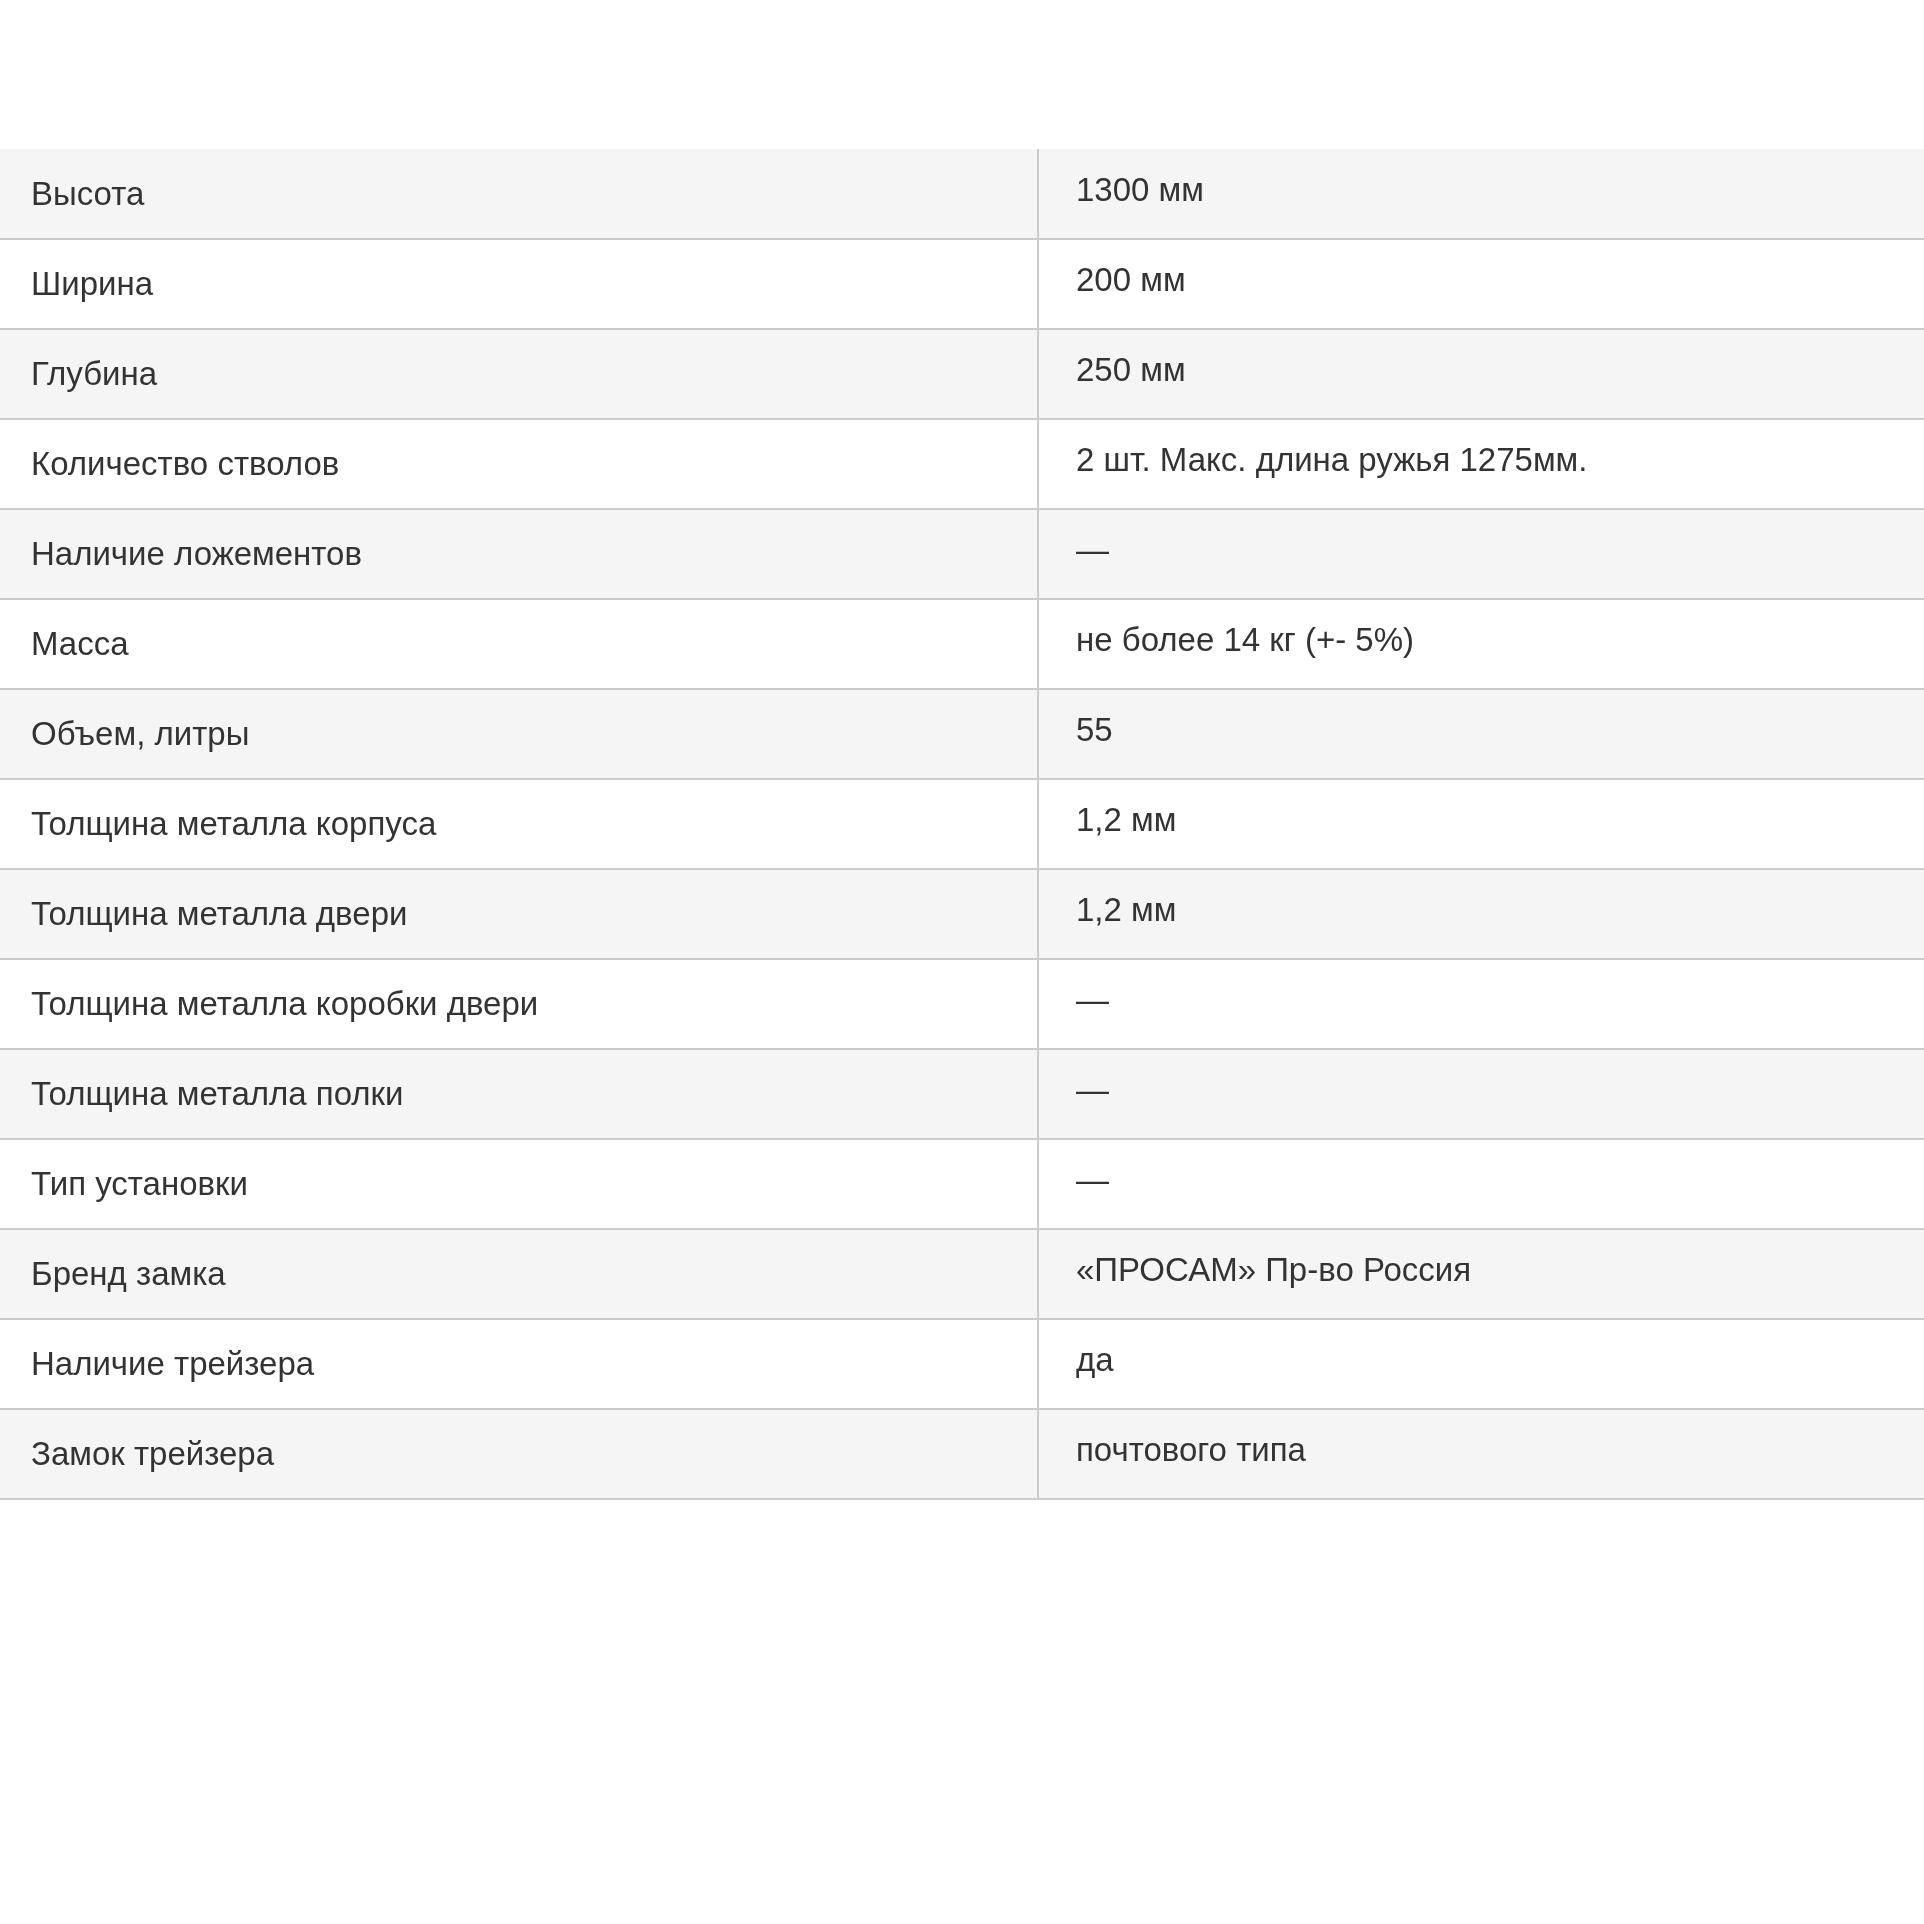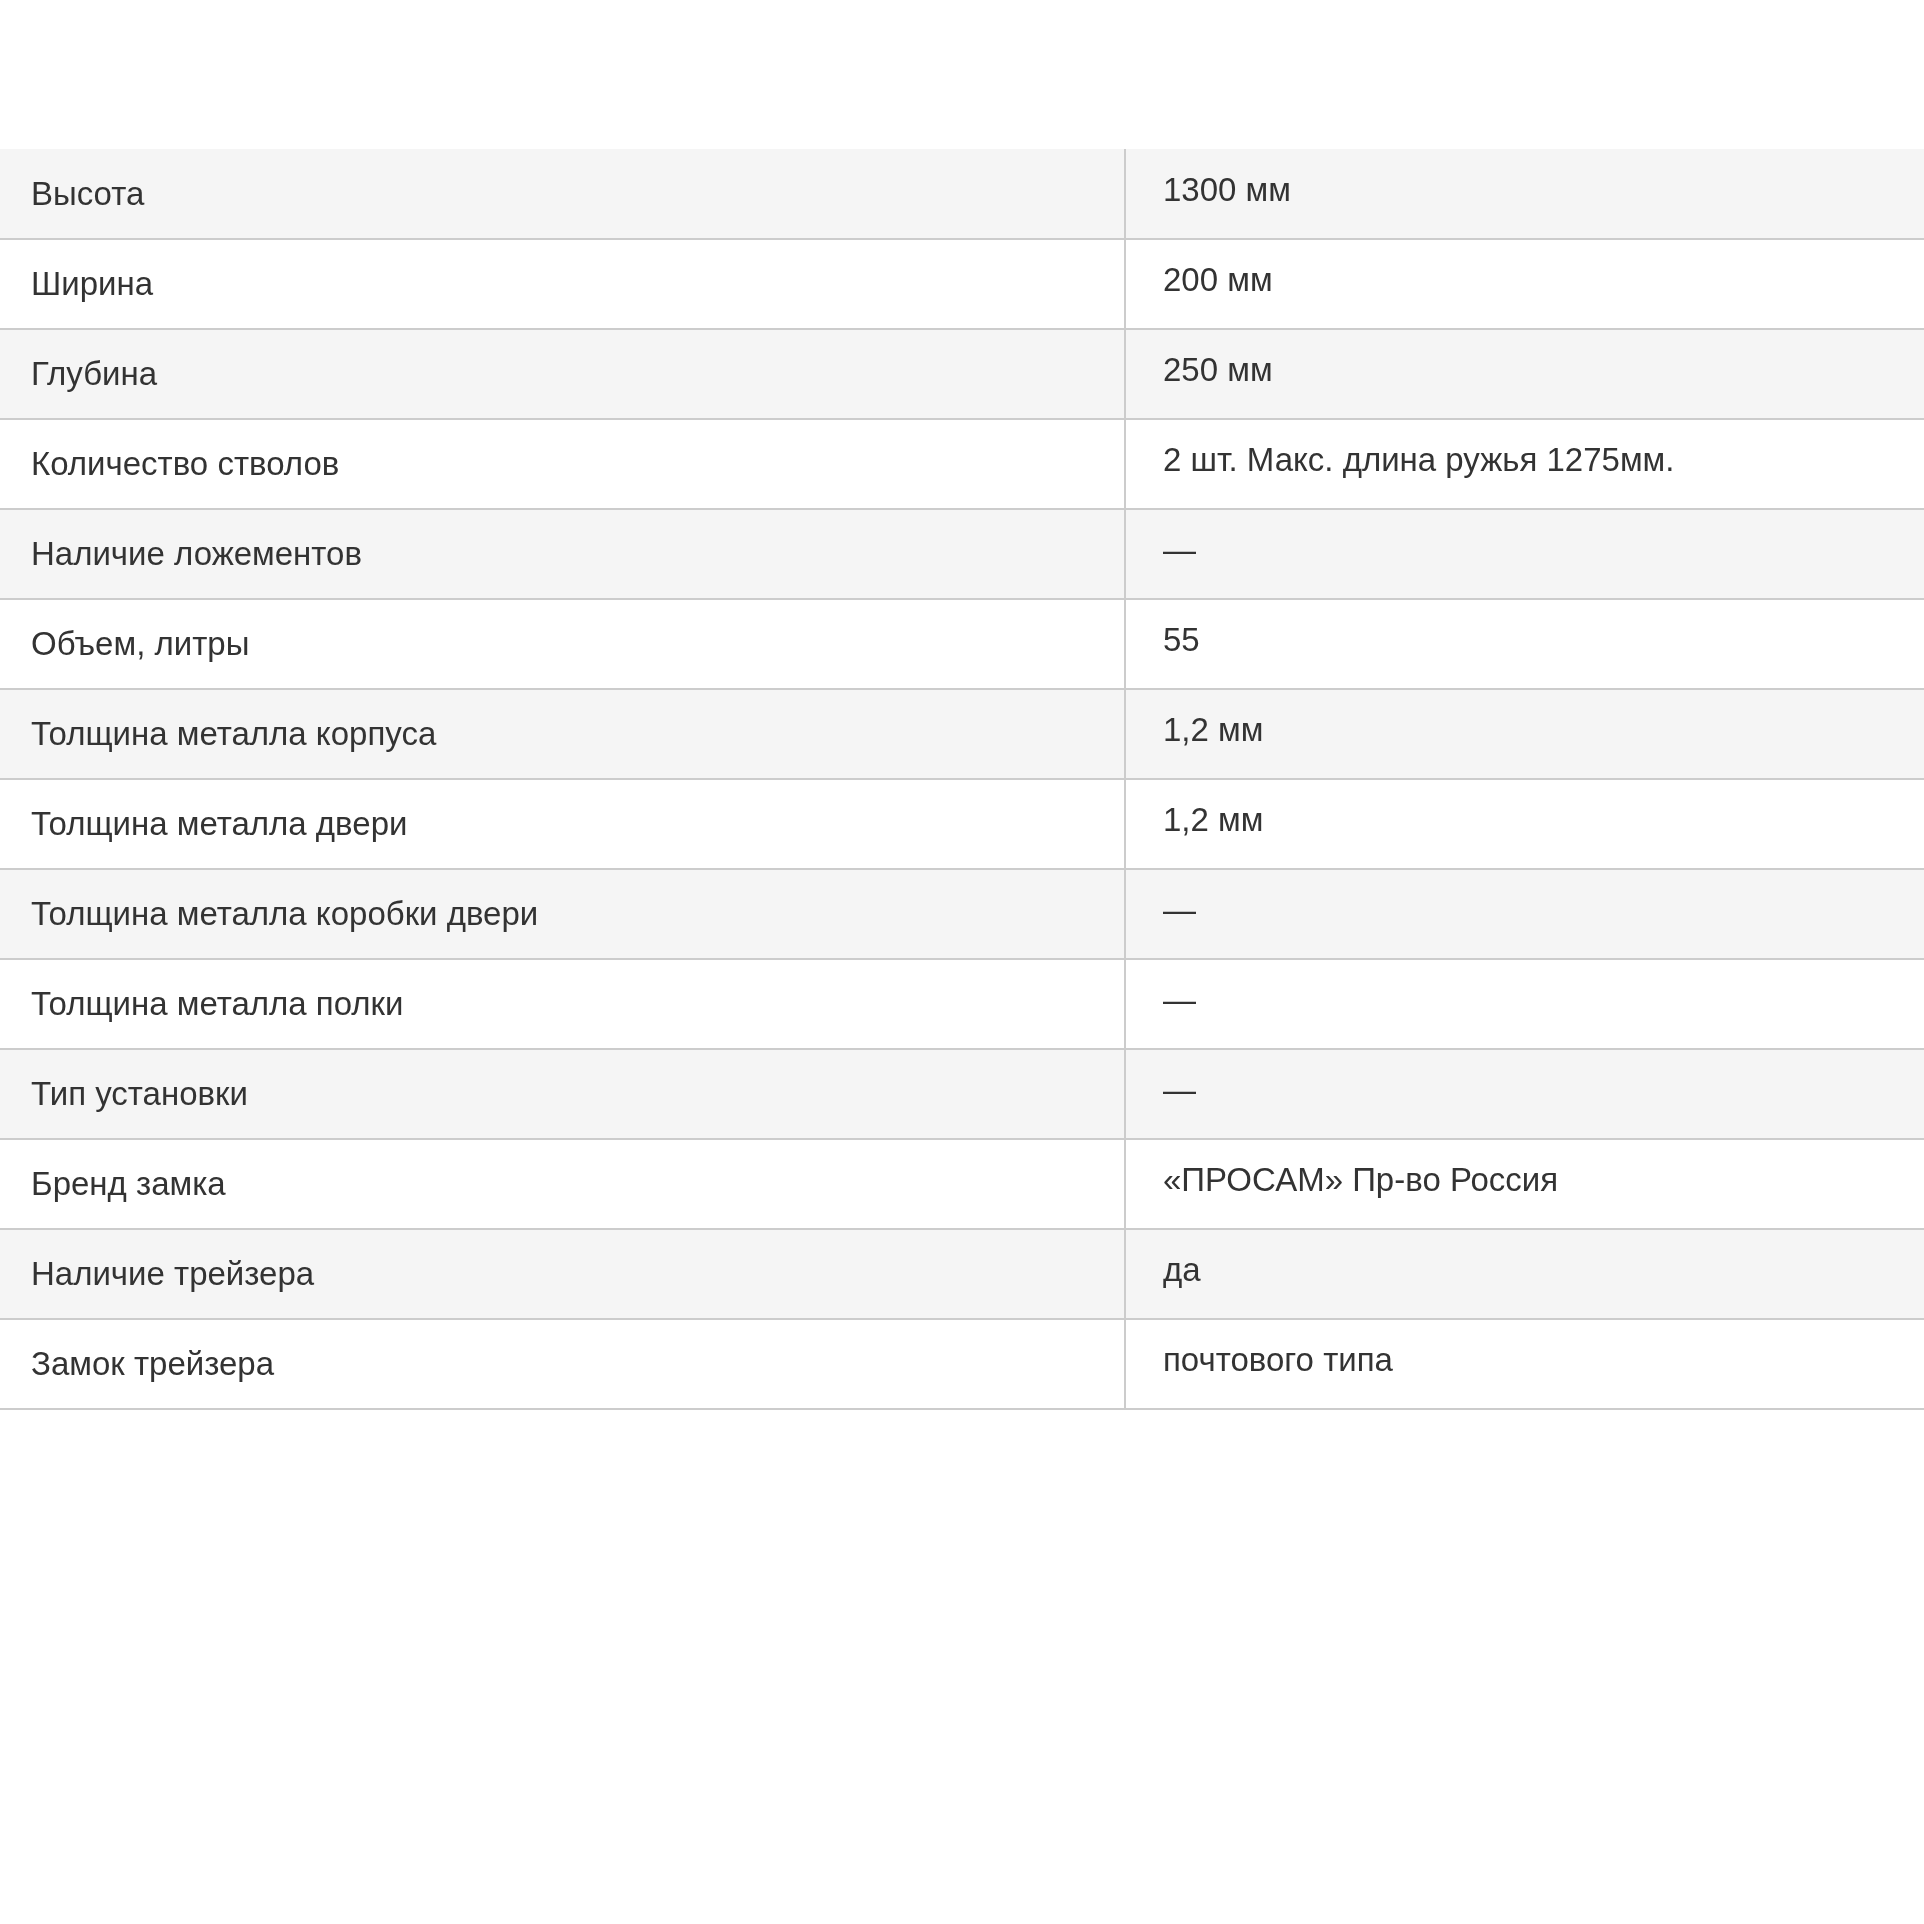--- a/index.html
+++ b/index.html
@@ -34,21 +34,21 @@
     height:90px;
     border-bottom:2.7px solid var(--border-color);
     font-size:33px;
     line-height:1.2;
     color:var(--text-color);
     vertical-align:middle;
     white-space:nowrap;
     overflow:hidden;
   }
   td.label-cell{
-    width:1125px;
+    width:1038px;
     padding:0 27px 0 31px;
   }
   td.value-cell{
     border-left:2.7px solid var(--border-color);
     padding:0 27px 8px 37px;
   }
   tbody tr:nth-child(odd){background:var(--row-stripe-color);}
   tbody tr:nth-child(even){background:var(--row-white-color);}
 </style>
 </head>
@@ -75,20 +75,24 @@
   <tr>
     <td class="label-cell">Количество стволов</td>
     <td class="value-cell">2 шт. Макс. длина ружья 1275мм.</td>
   </tr>
 
   <tr>
     <td class="label-cell">Наличие ложементов</td>
     <td class="value-cell">—</td>
   </tr>
 
+  <tr>
+    <td class="label-cell">Масса</td>
+    <td class="value-cell">не более 14 кг (+- 5%)</td>
+  </tr>
 
   <tr>
     <td class="label-cell">Объем, литры</td>
     <td class="value-cell">55</td>
   </tr>
 
 
   <tr>
     <td class="label-cell">Толщина металла корпуса</td>
     <td class="value-cell">1,2 мм</td>

